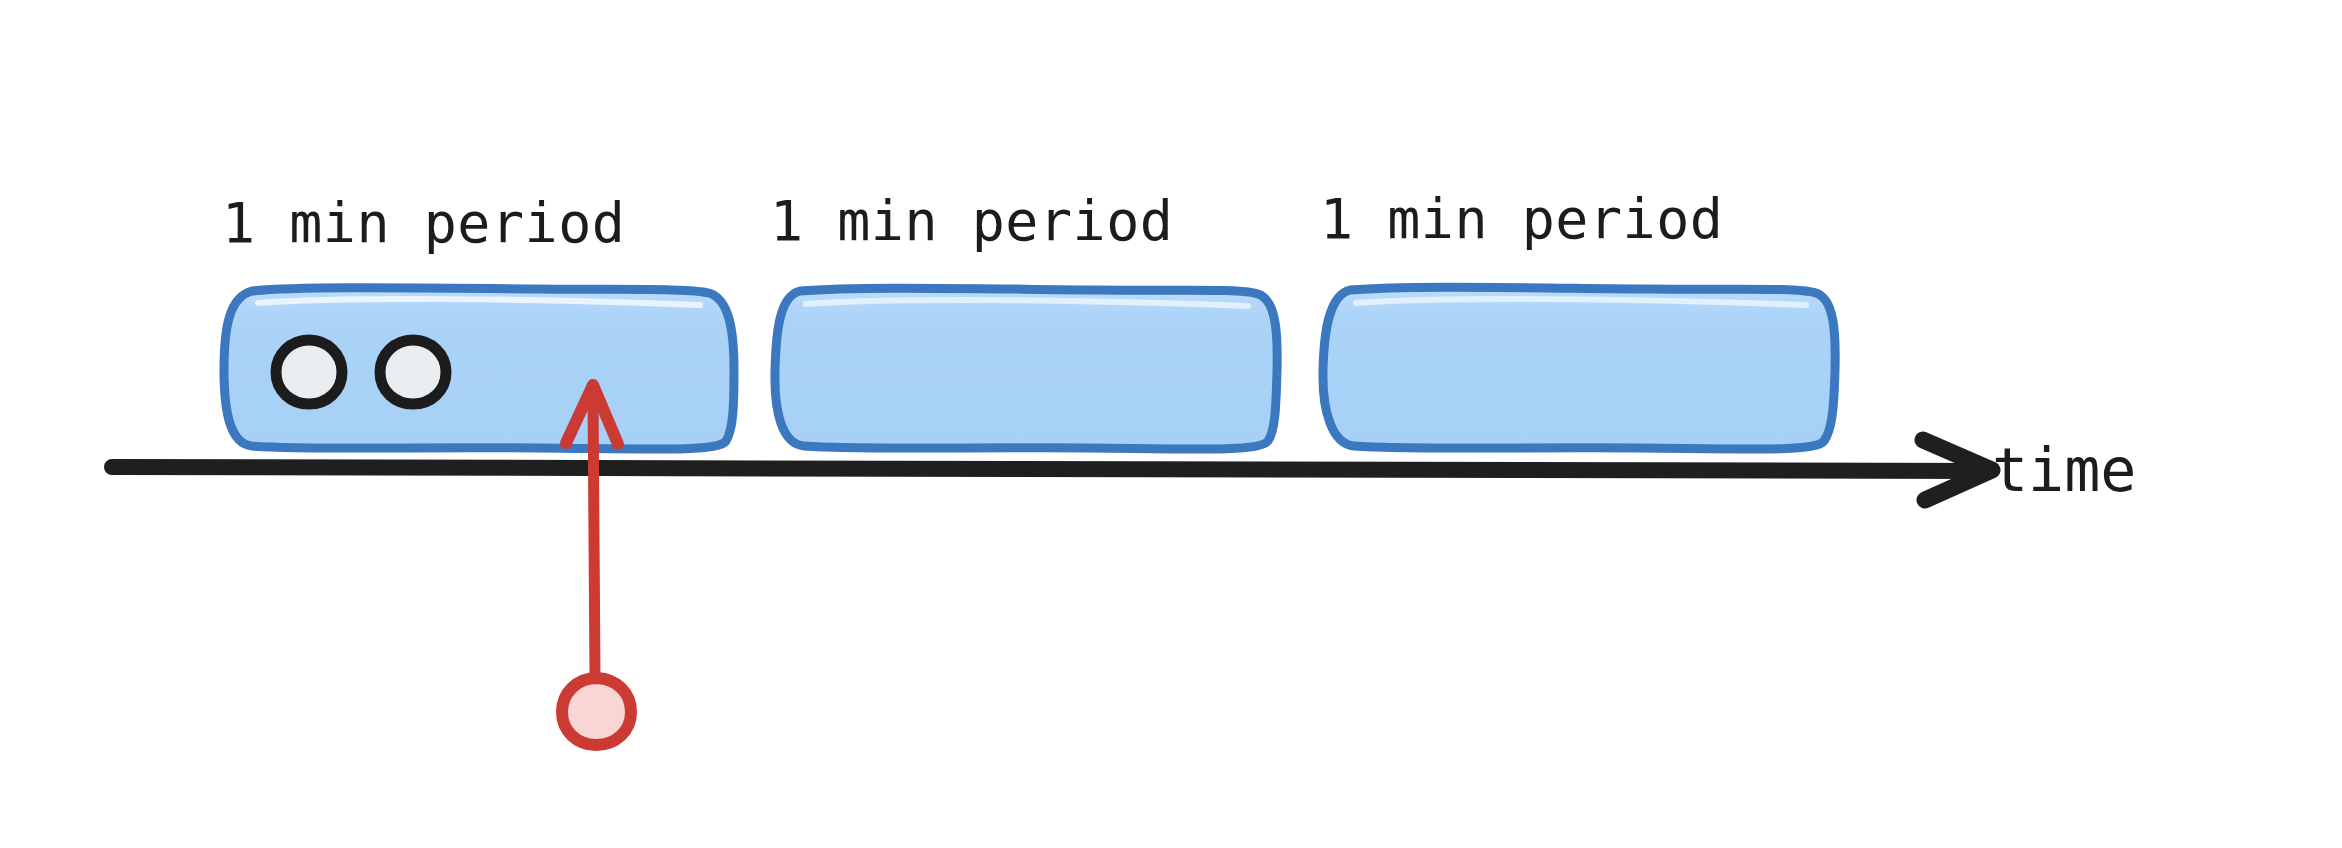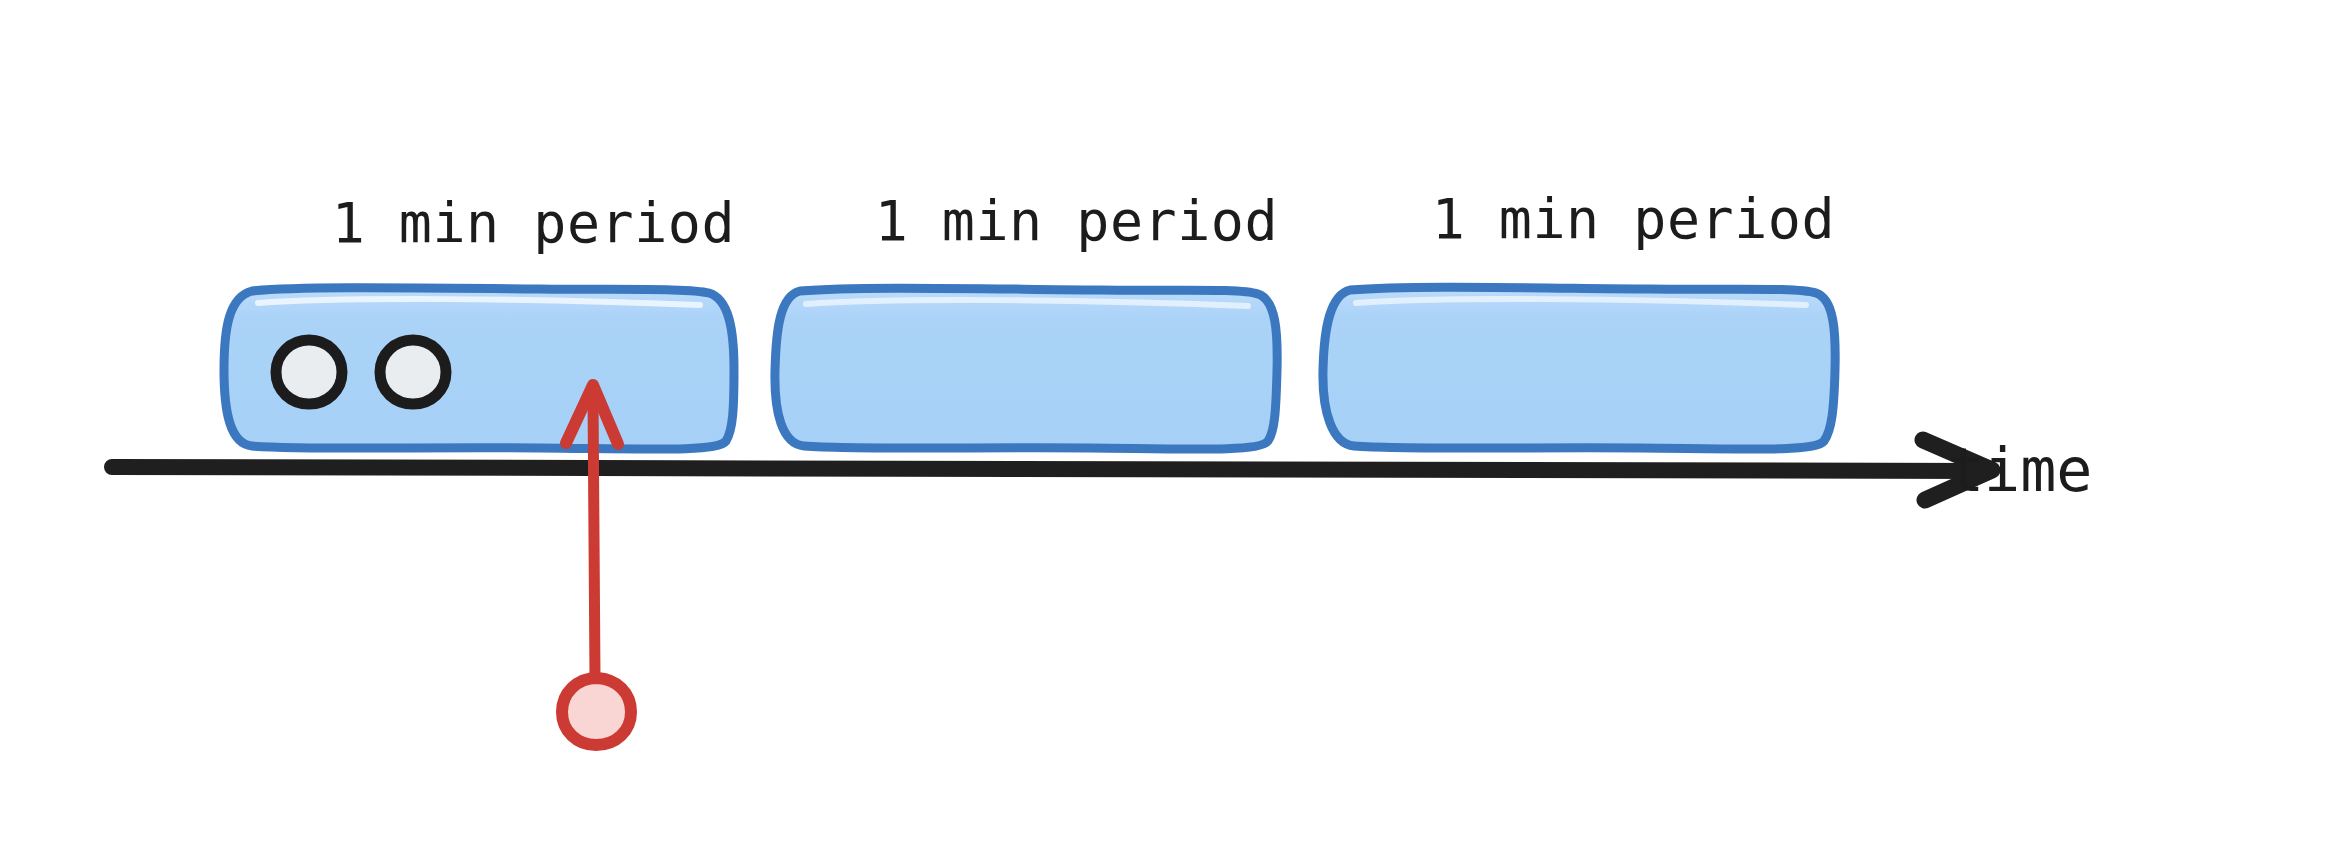--- a/index.html
+++ b/index.html
@@ -25,37 +25,37 @@
     display: block;
   }
   .period-label {
     position: absolute;
     font-family: "DejaVu Sans Mono", monospace;
     font-size: 55px;
     font-weight: 400;
     letter-spacing: 0.5px;
     color: #1c1c1c;
     white-space: nowrap;
-    text-align: right;
+    text-align: left;
     line-height: 1;
     -webkit-font-smoothing: antialiased;
   }
   .axis-label {
     position: absolute;
     font-family: "DejaVu Sans Mono", monospace;
     font-size: 60px;
     font-weight: 400;
     color: #1c1c1c;
     white-space: nowrap;
     line-height: 1;
   }
   .label-1 { left: 222px;  top: 196px; width: 513px; }
   .label-2 { left: 770px;  top: 194px; width: 508px; }
   .label-3 { left: 1320px; top: 192px; width: 515px; }
-  .axis-time { left: 1948px; top: 440px; }
+  .axis-time { left: 1992px; top: 440px; }
 </style>
 </head>
 <body>
 
 <div id="canvas">
 
   <svg id="scene" viewBox="0 0 2342 848" preserveAspectRatio="none">
 
     <defs>
       <linearGradient id="bucketGrad" x1="0" y1="0" x2="0" y2="1">

